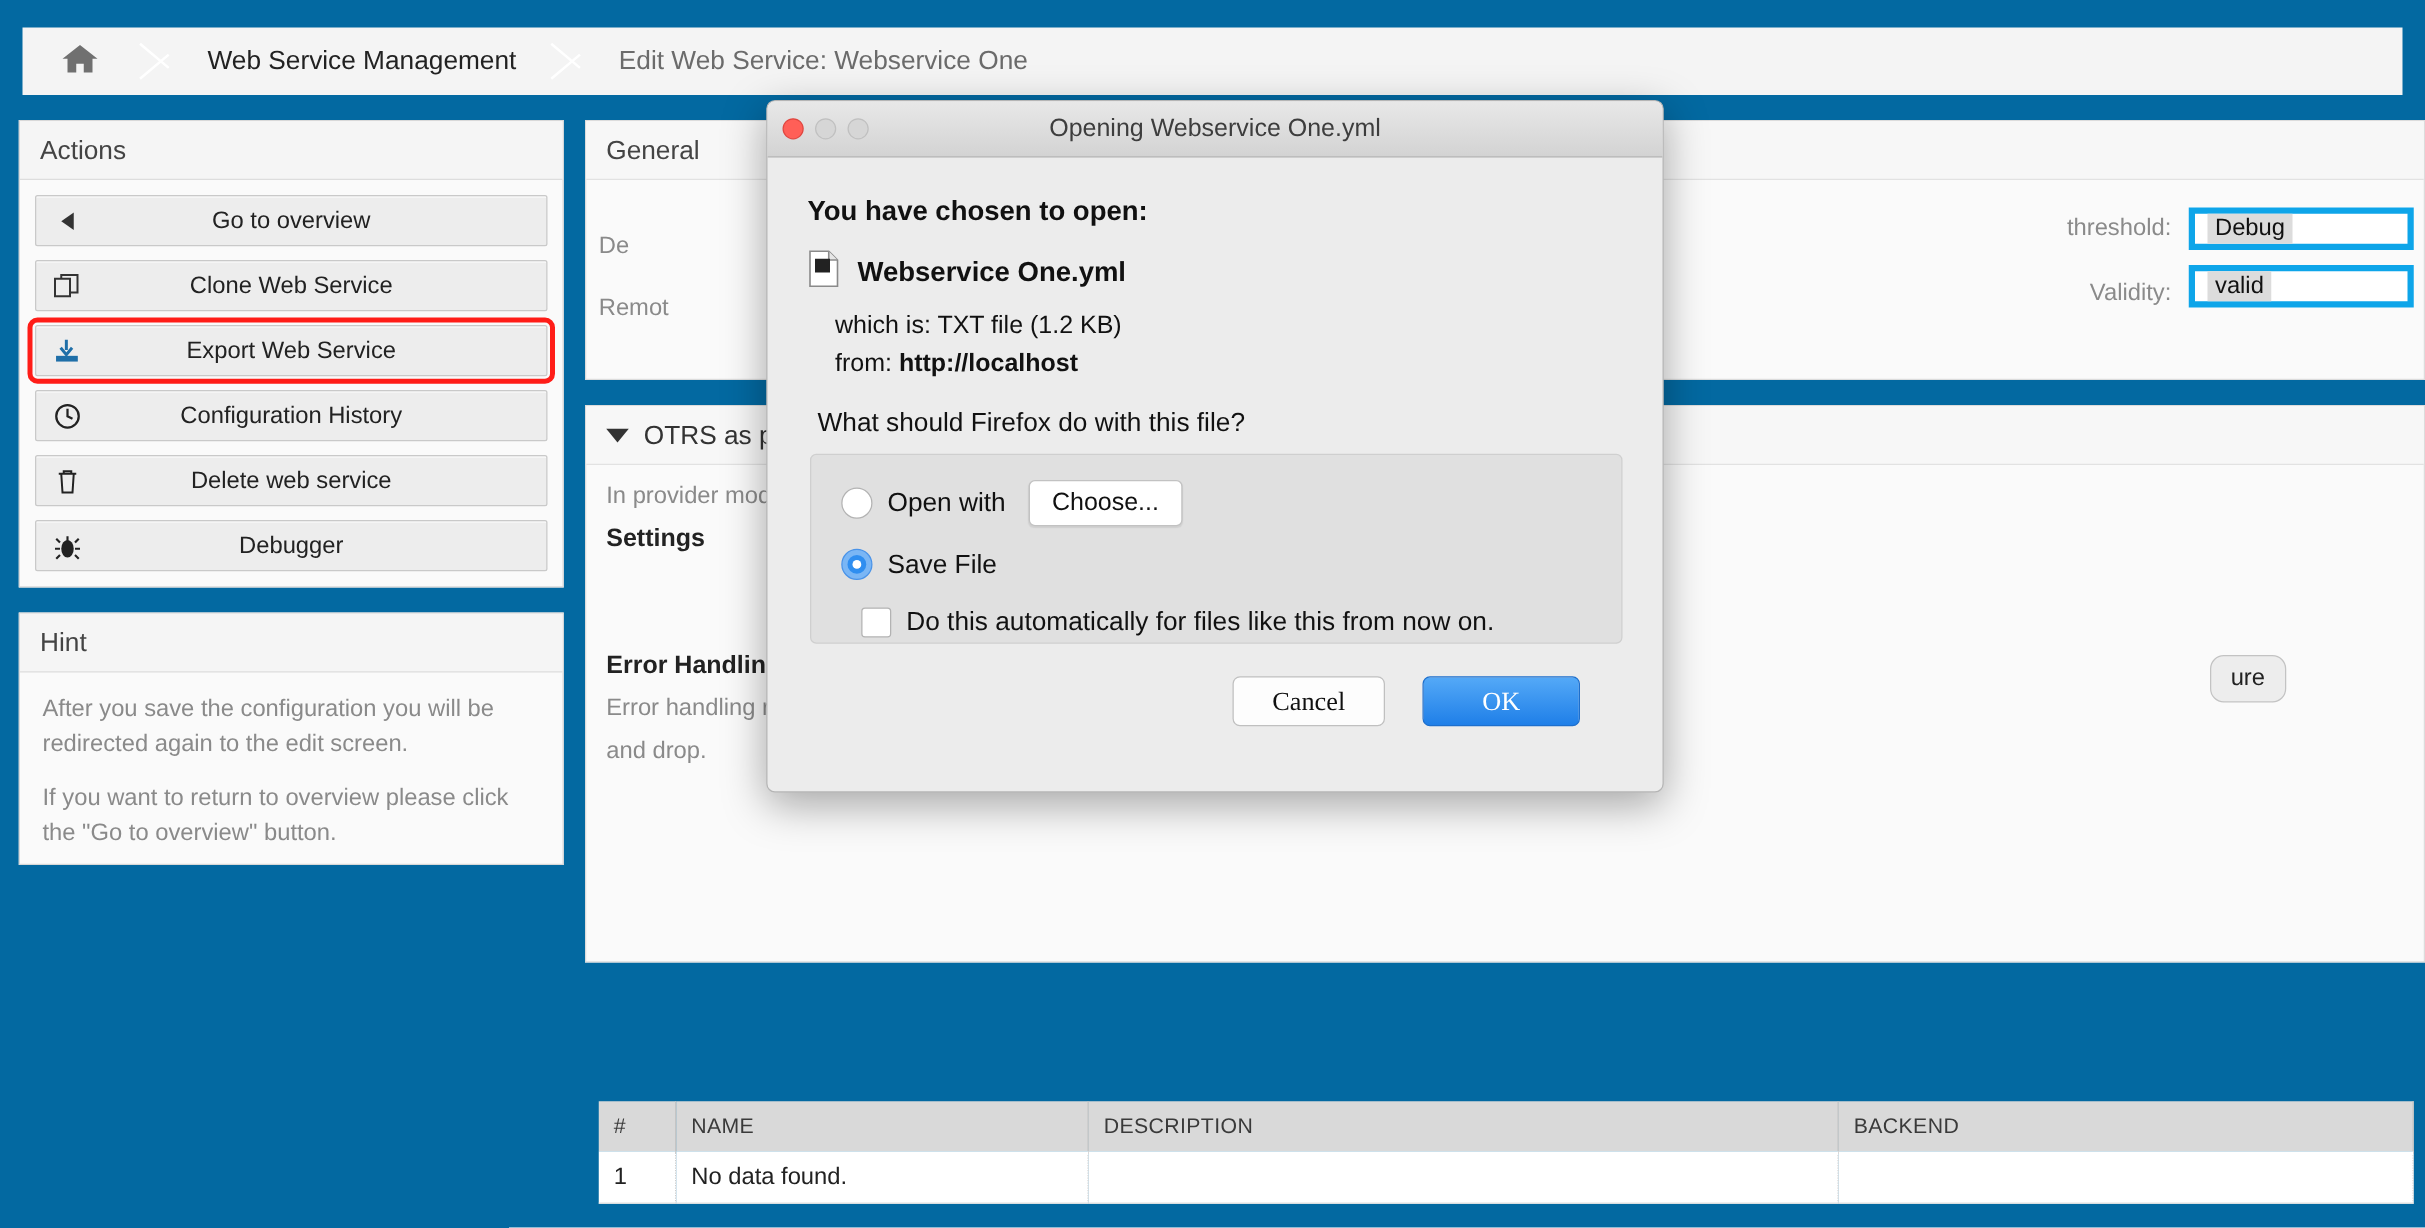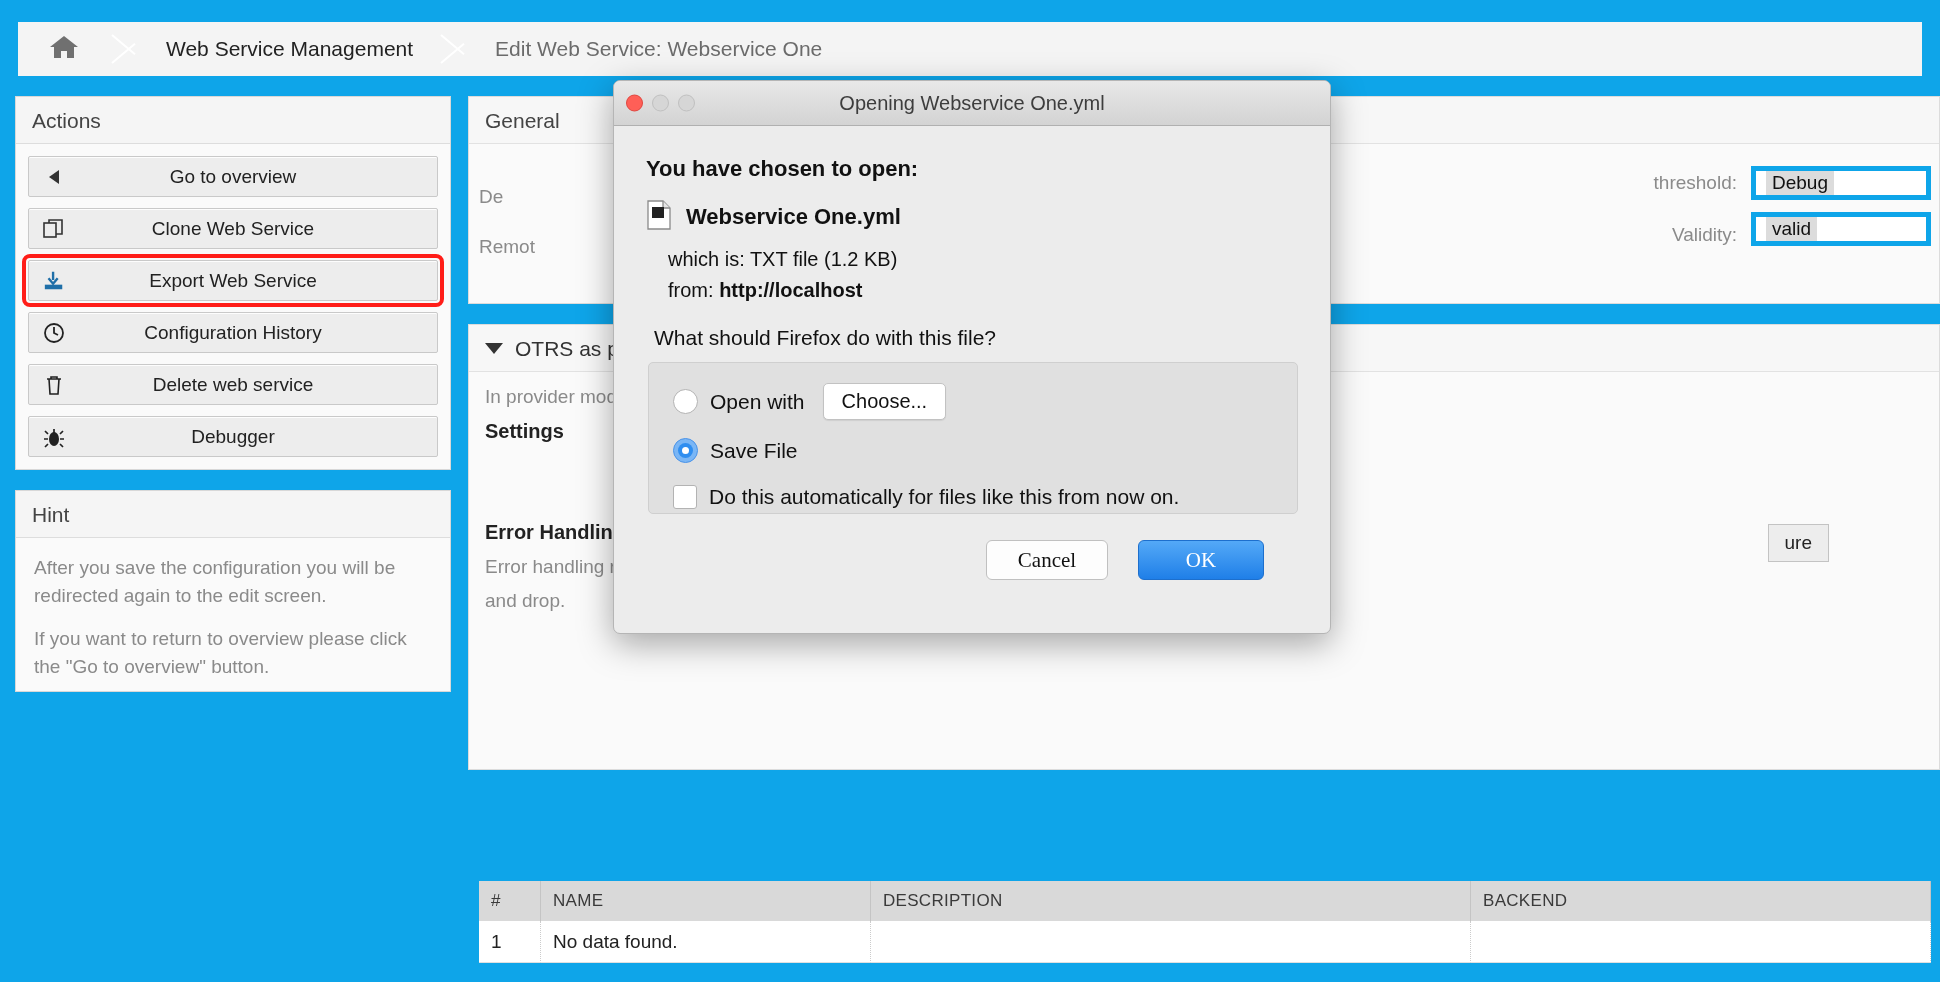--- a/index.html
+++ b/index.html
@@ -2,21 +2,21 @@
 <html><head>
 <meta charset="utf-8">
 <style>
   html, body {
     margin: 0; padding: 0;
     width: 1940px; height: 982px;
     overflow: hidden;
     background: #ffffff;
     font-family: "Liberation Sans", sans-serif;
   }
-  #root { position: relative; width: 1940px; height: 982px; background:#0ea5e9; }
+  #root { position: relative; width: 1940px; height: 982px; background:#0369a1; }
 
   
   .breadcrumb {
     position:absolute; left:18px; top:22px; width:1904px; height:54px;
     background:#f4f4f4; display:flex; align-items:stretch;
   }
   .bc-seg { position:relative; display:flex; align-items:center; height:54px; }
   .bc-home { width:92px; justify-content:center; }
   .bc-arrow {
     width:30px; height:54px; position:relative; flex:0 0 auto;
@@ -91,21 +91,21 @@
     height:47px; line-height:47px; padding-left:16px; font-size:21px; color:#333;
     border-bottom:1px solid #e2e2e2; background:#f7f7f7; box-sizing:border-box;
     display:flex; align-items:center; gap:12px;
   }
   .caret-down { width:0;height:0;border-left:9px solid transparent;border-right:9px solid transparent;border-top:11px solid #333; }
   .otrs-body { position:relative; padding:14px 16px; }
   .body-text { font-size:19px; color:#8a8a8a; margin:0 0 12px 0; }
   .body-strong { font-size:20px; color:#222; font-weight:bold; margin:0 0 12px 0; }
   .cfg-btn {
     position:absolute; right:110px; top:152px; height:36px; padding:0 16px;
-    background:#ededed; border:1px solid #c3c3c3; border-radius:0;
+    background:#ededed; border:1px solid #c3c3c3; border-radius:11px;
     display:flex; align-items:center; font-size:19px; color:#222;
   }
 
   
   .tbl { position:absolute; left:10px; top:556px; width:1452px; }
   .tbl-row { display:flex; }
   .tbl-head .th {
     background:#d9d9d9; color:#3a3a3a; font-size:17px; letter-spacing:.3px;
     height:40px; line-height:40px; padding:0 12px; box-sizing:border-box;
     border-right:1px solid #c4c4c4;
@@ -382,21 +382,21 @@
           <span class="choose-btn">Choose...</span>
         </div>
         <div class="ch-row">
           <span class="radio checked">
             <span class="inner">
                 <span class="dot"></span>
               </span>
           </span>
           <span class="ch-label">Save File</span>
         </div>
-        <div class="ch-row" style="margin-top:22px;">
+        <div class="ch-row" style="margin-top:22px;margin-left:16px;">
           <span class="cb"></span>
           <span class="ch-label">Do this automatically for files like this from now on.</span>
         </div>
       </div>
 
       <div class="dlg-foot">
         <span class="btn btn-cancel">Cancel</span>
         <span class="btn btn-ok">OK</span>
       </div>
     </div>

